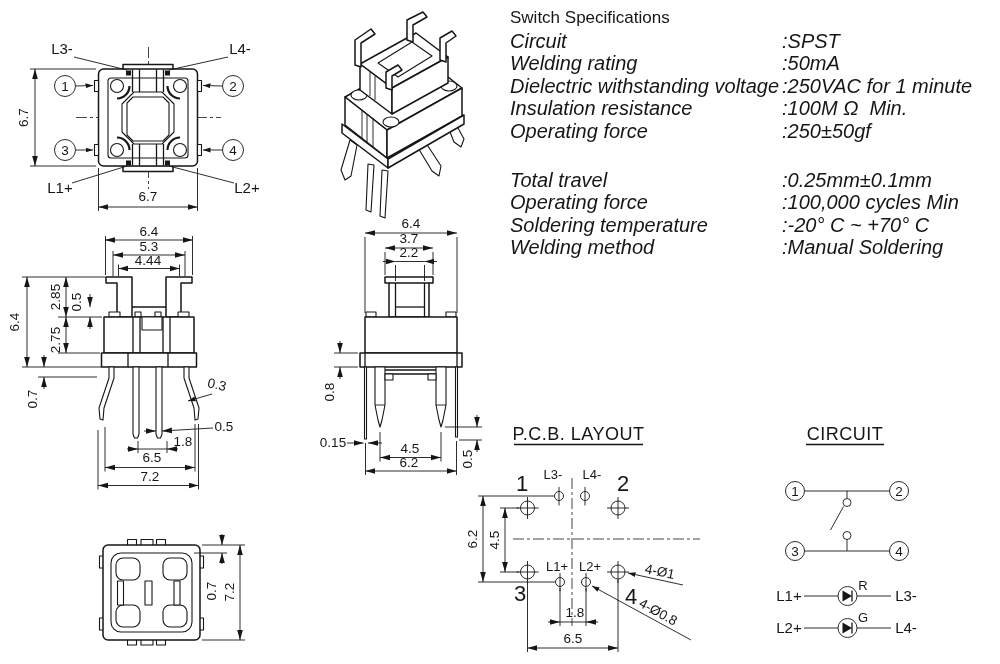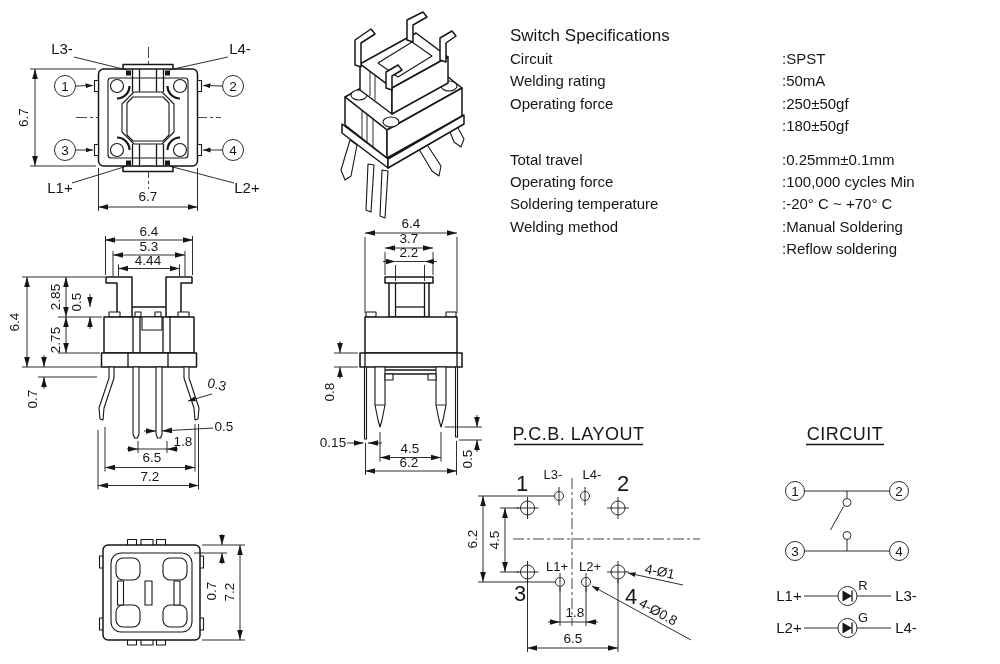--- a/index.html
+++ b/index.html
@@ -16,24 +16,24 @@
   .arc{fill:none;stroke:#161616;stroke-width:2.2;}
   .blk{fill:#161616;stroke:none;}
   text{font-family:"Liberation Sans",sans-serif;fill:#161616;}
   .dt {font-size:13.5px;text-anchor:middle;}
   .lt {font-size:15px;text-anchor:middle;}
   .st {font-size:13px;text-anchor:middle;}
   .num{font-size:13.5px;text-anchor:middle;}
   .big{font-size:22px;text-anchor:middle;}
   .ttl{font-size:18px;text-anchor:middle;letter-spacing:0.5px;}
   
-  .specs{position:absolute;left:510px;top:24px;width:486px;}
+  .specs{position:absolute;left:510px;top:6px;width:486px;}
   .specs-title{font-size:17px;line-height:24px;}
-  .spec-row{line-height:22.4px;font-size:15px;white-space:nowrap;}
-  .spec-row.gap{margin-top:11px;}
+  .spec-row{line-height:22.4px;font-size:20px;white-space:nowrap;font-style:italic;}
+  .spec-row.gap{margin-top:27px;}
   .spec-label{display:inline-block;width:272px;}
   .spec-value{white-space:pre;}
 </style>
 </head>
 <body>
 
 <div id="page">
 
 <svg id="drawing" width="1000" height="664" viewBox="0 0 1000 664">
   <defs>
@@ -451,22 +451,22 @@
       <text class="st" x="863" y="622">G</text>
       <text class="lt" x="906" y="633">L4-</text>
     </g>
   </g>
 </svg>
 
   <div class="specs">
     <div class="specs-title">Switch Specifications</div>
     <div class="spec-row"><span class="spec-label">Circuit</span><span class="spec-value">:SPST</span></div>
     <div class="spec-row"><span class="spec-label">Welding rating</span><span class="spec-value">:50mA</span></div>
+    <div class="spec-row"><span class="spec-label">Dielectric withstanding voltage</span><span class="spec-value">:250VAC for 1 minute</span></div>
+    <div class="spec-row"><span class="spec-label">Insulation resistance</span><span class="spec-value">:100M Ω  Min.</span></div>
     <div class="spec-row"><span class="spec-label">Operating force</span><span class="spec-value">:250±50gf</span></div>
-    <div class="spec-row"><span class="spec-label"></span><span class="spec-value">:180±50gf</span></div>
     <div class="spec-row gap"><span class="spec-label">Total travel</span><span class="spec-value">:0.25mm±0.1mm</span></div>
     <div class="spec-row"><span class="spec-label">Operating force</span><span class="spec-value">:100,000 cycles Min</span></div>
     <div class="spec-row"><span class="spec-label">Soldering temperature</span><span class="spec-value">:-20° C ~ +70° C</span></div>
     <div class="spec-row"><span class="spec-label">Welding method</span><span class="spec-value">:Manual Soldering</span></div>
-    <div class="spec-row"><span class="spec-label"></span><span class="spec-value">:Reflow soldering</span></div>
   </div>
 
 </div>
 
 </body></html>

